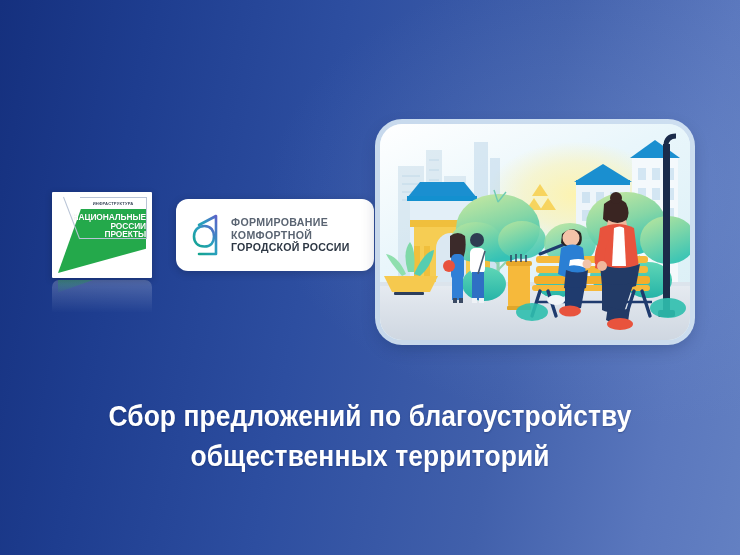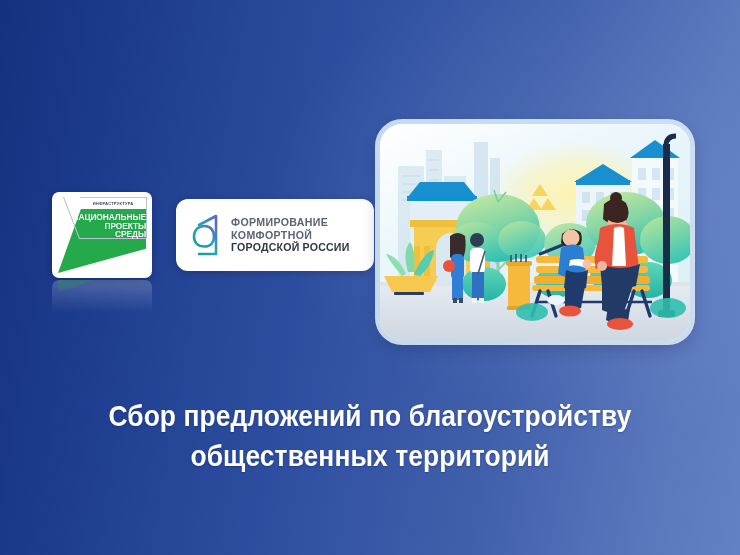--- a/index.html
+++ b/index.html
@@ -34,21 +34,21 @@
     gap: 24px;
     z-index: 4;
   }
 
   
   .np-card {
     position: relative;
     width: 100px;
     height: 86px;
     background: #ffffff;
-    border-radius: 7px;
+    border-radius: 1px;
     box-shadow: 0 2px 7px rgba(0,0,0,0.22);
     overflow: hidden;
   }
   .np-inner {
     position: absolute;
     left: 6px;
     top: 5px;
     right: 6px;
     bottom: 5px;
   }
@@ -220,22 +220,22 @@
 
   <div class="logo-row">
 
     <div class="np-card">
       <div class="np-inner">
         <div class="np-green"></div>
         <div class="np-outline"></div>
         <div class="np-infra">ИНФРАСТРУКТУРА</div>
         <div class="np-lines">
           <span>НАЦИОНАЛЬНЫЕ</span>
+          <span>РОССИИ</span>
           <span>ПРОЕКТЫ</span>
-          <span>СРЕДЫ</span>
         </div>
       </div>
     </div>
 
     <div class="ce-card">
       <span class="ce-mark">
         <svg viewBox="0 0 30 44" width="30" height="44" aria-hidden="true">
           <defs>
             <linearGradient id="ceGrad" x1="0" y1="1" x2="1" y2="0">
               <stop offset="0%" stop-color="#13a48f"></stop>

